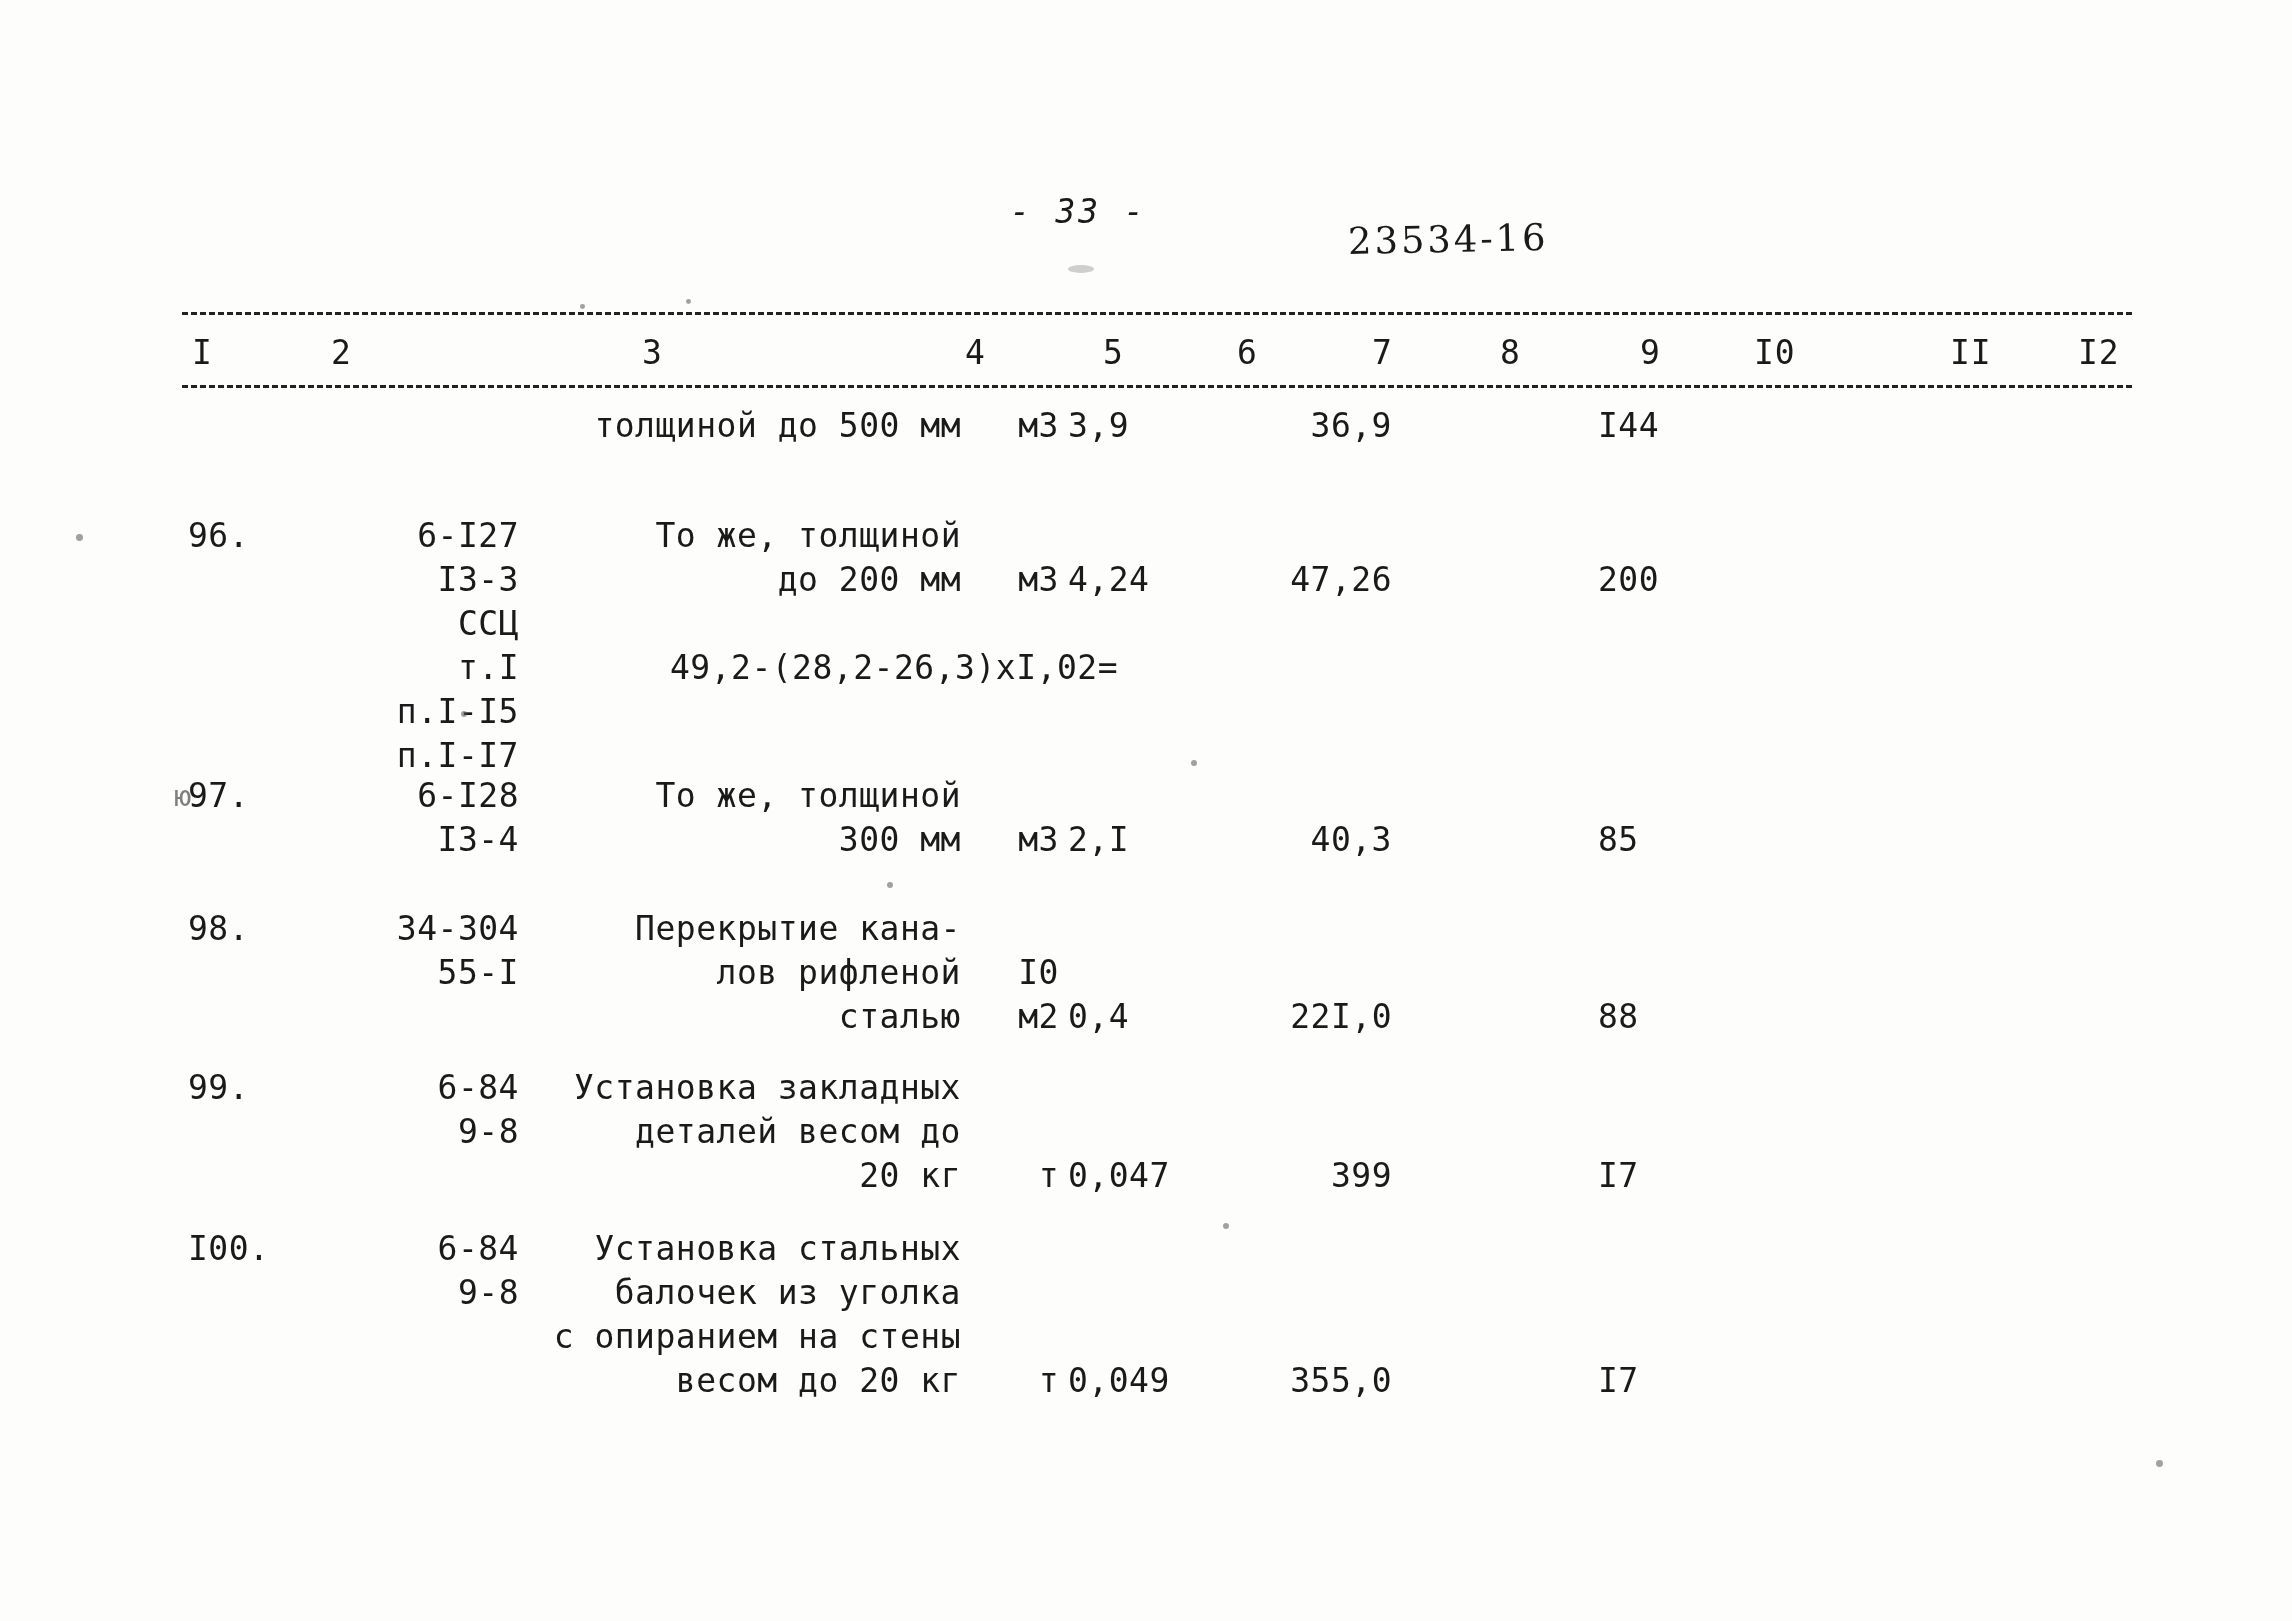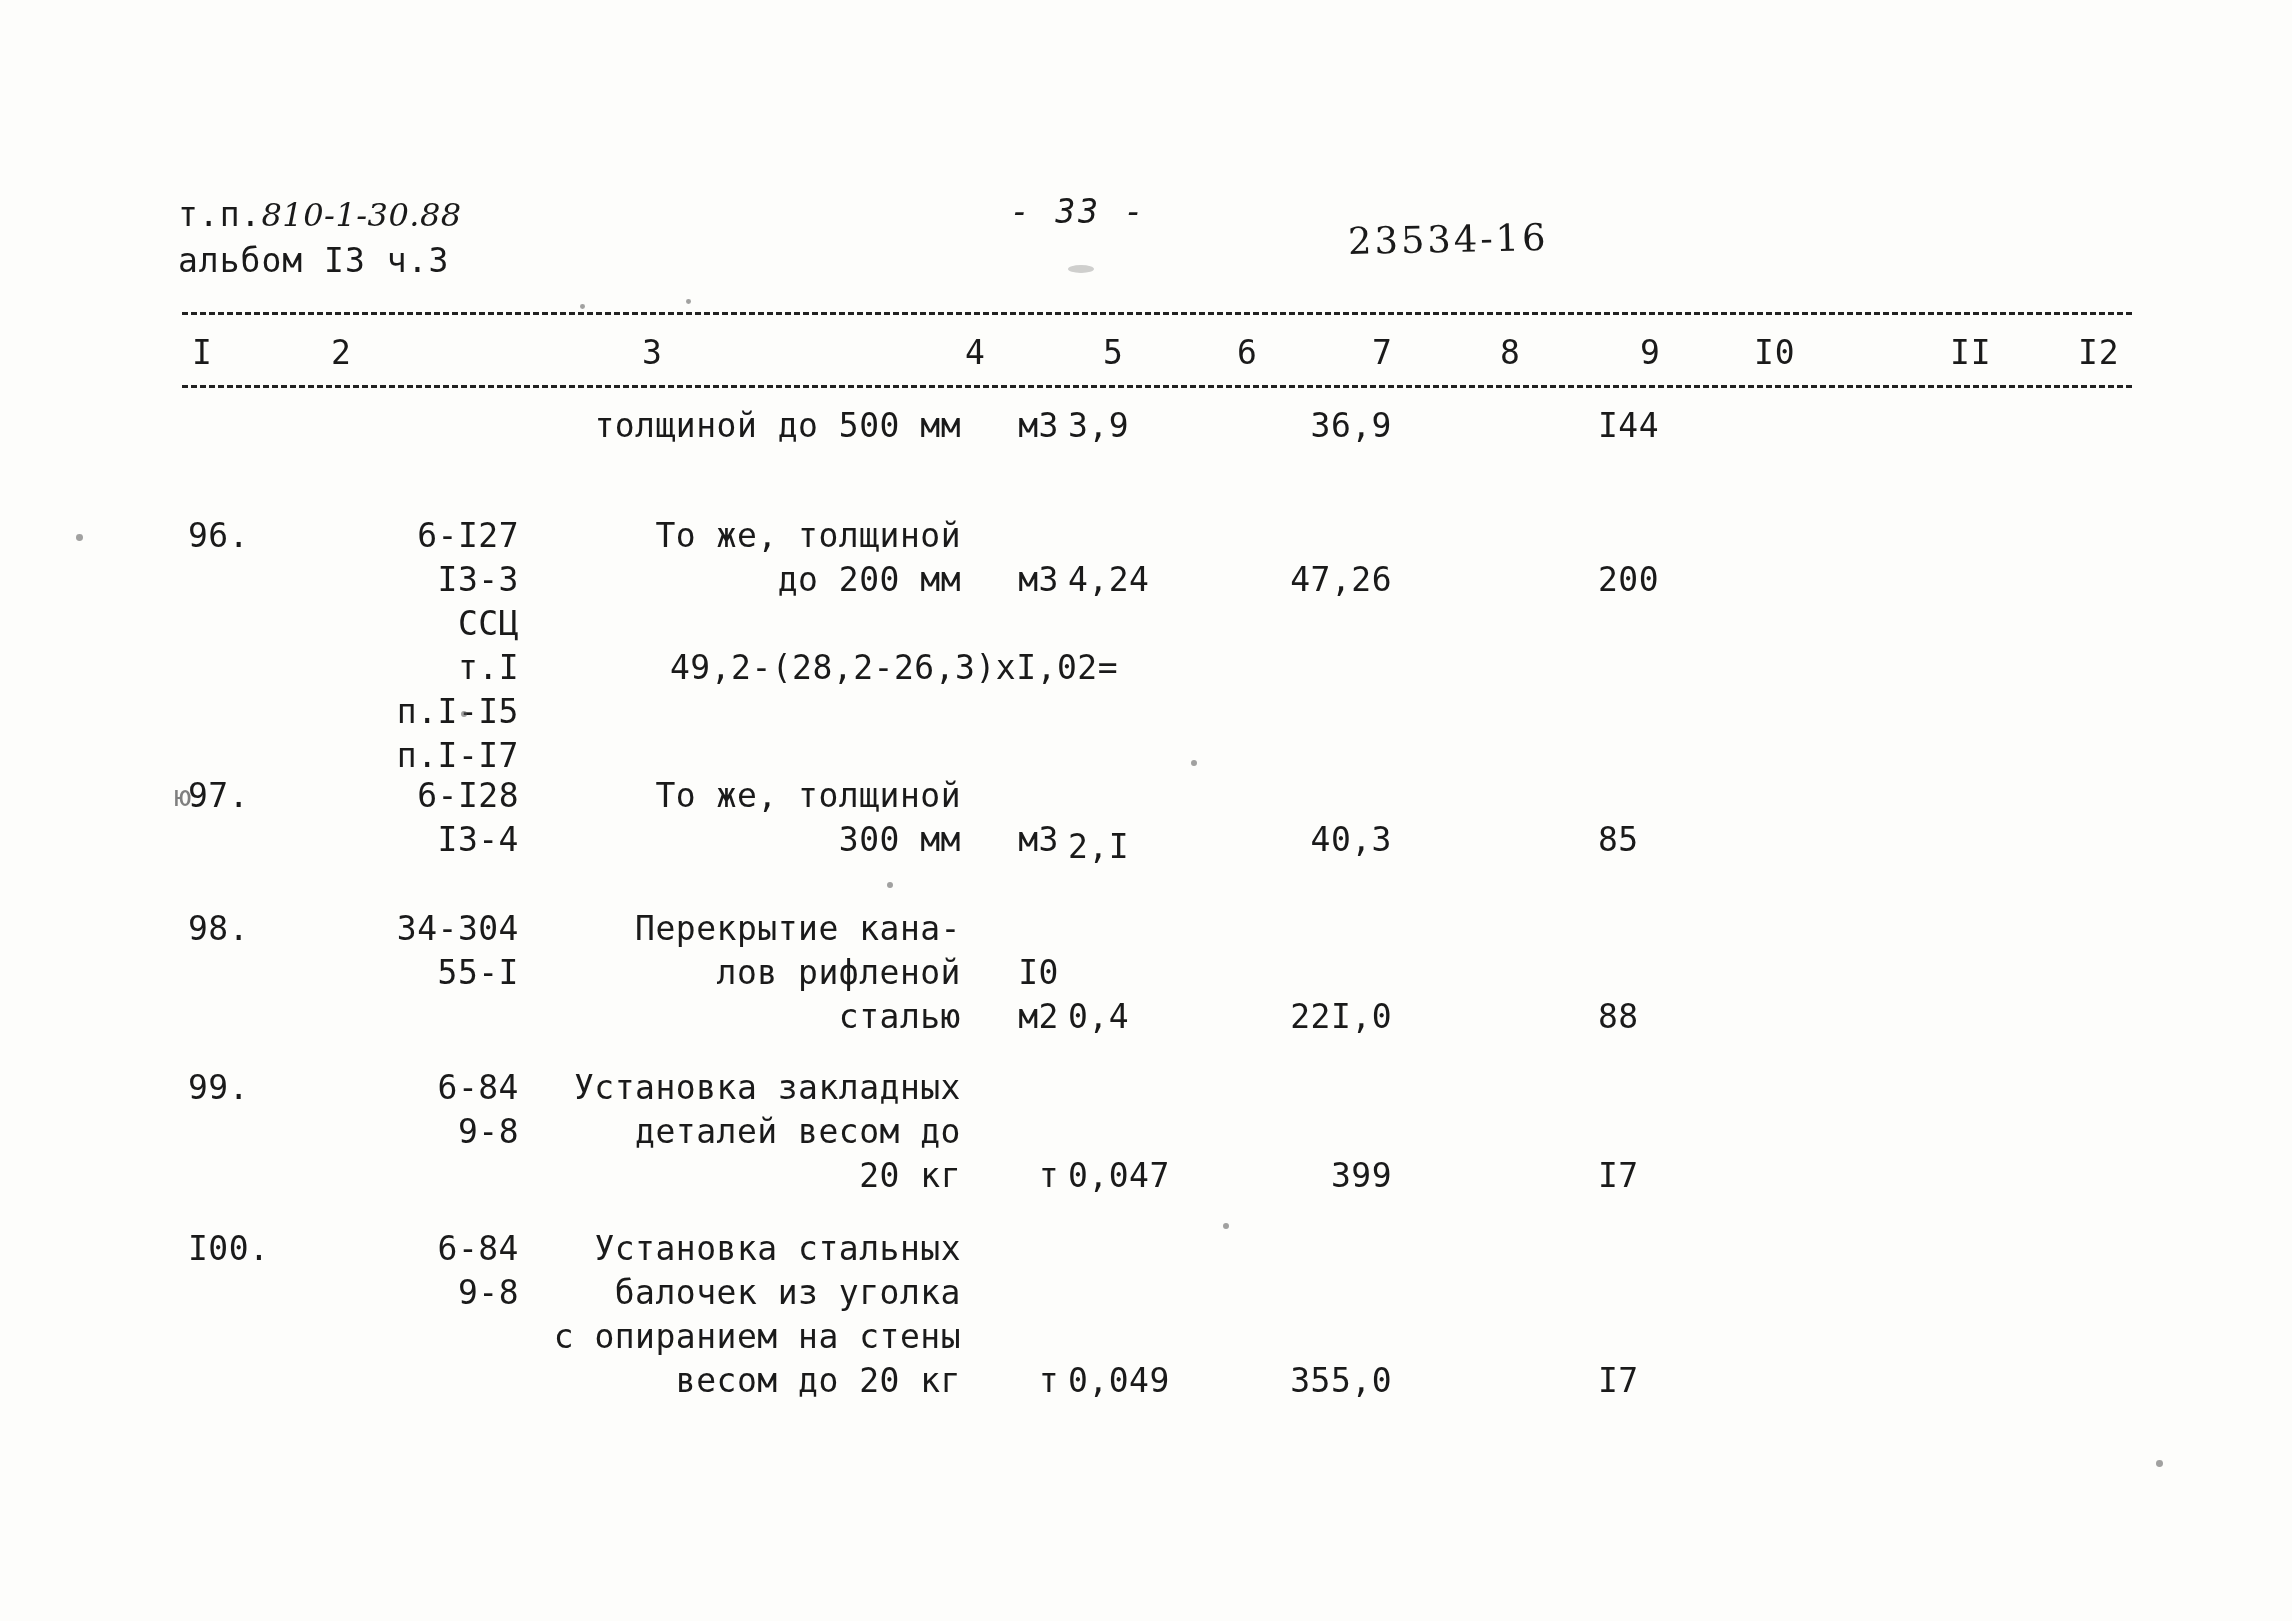--- a/index.html
+++ b/index.html
@@ -126,22 +126,20 @@
     background: #777;
     opacity: .35;
     border-radius: 50%;
   }
 </style>
 </head>
 <body>
 
 <div class="page">
 
-  <div class="hdr-left"><span>т.п.</span><span class="hand">810-1-30.88</span>
-<span>альбом I3 ч.3</span></div>
 
   <div class="page-num">- 33 -</div>
 
   <div class="stamp-num">23534-16</div>
 
   <div class="rule rule-top"></div>
   <div class="rule rule-bot"></div>
 
   <div class="colhead">
       <span style="left: 192px;">I</span>
@@ -182,21 +180,21 @@
         <div class="cell c-tot" style="top:44px">200</div>
         <div class="cell c-form" style="top:132px">49,2-(28,2-26,3)хI,02=</div>
       </div>
       <div class="row" style="top: 774px;">
         <div class="cell c-num">97.</div>
         <div class="cell c-code">6-I28
 I3-4</div>
         <div class="cell c-desc">То же, толщиной
 300 мм</div>
         <div class="cell c-unit" style="top:44px">м3</div>
-        <div class="cell c-q" style="top:51px">2,I</div>
+        <div class="cell c-q" style="top:44px">2,I</div>
         <div class="cell c-p" style="top:44px">40,3</div>
         <div class="cell c-tot" style="top:44px">85</div>
         <div class="cell" style="left:174px; top:0px; font-size:29px; opacity:.55;">ю</div>
       </div>
       <div class="row" style="top: 907px;">
         <div class="cell c-num">98.</div>
         <div class="cell c-code">34-304
 55-I</div>
         <div class="cell c-desc">Перекрытие кана-
 лов рифленой

